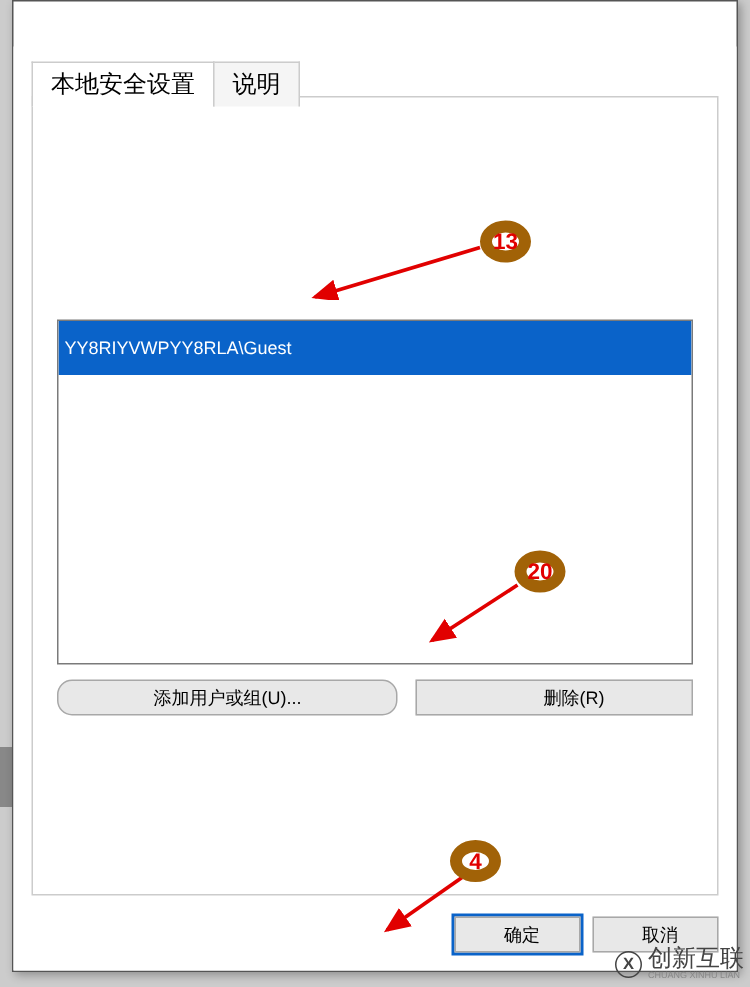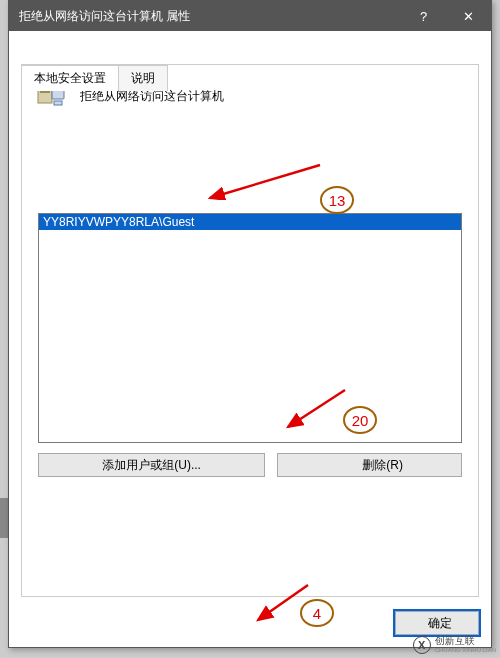--- a/index.html
+++ b/index.html
@@ -45,23 +45,22 @@
       top: 10px; left: 12px;
       display: flex;
       z-index: 2;
     }
     .tab {
       padding: 4px 12px;
       background: #fff;
       border: 1px solid #ccc;
       border-bottom: none;
       margin-right: -1px;
-      font-size: 12px;
+      font-size: 16px;
       position: relative;
-      margin-top: 24px;
     }
     .tab.active {
       background: #fff;
       z-index: 3;
     }
     .tab:not(.active) {
       background: #f5f5f5;
       font-family: Liberation Serif, serif;
     }
     .tabpanel {
@@ -83,21 +82,21 @@
     .policy-title { font-size: 12px; }
     .listbox {
       position: absolute;
       top: 148px; left: 16px; right: 16px;
       height: 230px;
       border: 1px solid #7a7a7a;
       background: #fff;
       overflow: hidden;
     }
     .list-item {
-      padding: 1px 4px;
+      padding: 11px 4px;
       font-size: 12px;
       white-space: nowrap;
     }
     .list-item.selected {
       background: #0a63c9;
       color: #fff;
     }
     .btn-row {
       position: absolute;
       left: 16px; right: 16px;
@@ -108,43 +107,42 @@
     .btn {
       height: 24px;
       padding: 0 10px;
       background: #e8e8e8;
       border: 1px solid #a8a8a8;
       font-size: 12px;
       font-family: inherit;
       min-width: 88px;
       cursor: pointer;
     }
-    .btn-add { flex: 1.2; }
+    .btn-add { flex: 1.2; border-radius: 10px; }
     .btn-del { flex: 0.8; padding-left: 36px; }
     .dialog-btns {
       position: absolute;
       right: 12px; bottom: 12px;
       display: flex;
       gap: 8px;
     }
     .dialog-btns .btn { min-width: 84px; padding-left: 16px; }
     .highlight-ok { box-shadow: 0 0 0 2px #0a63c9; }
     
     .callout {
       position: absolute;
       width: 34px; height: 28px;
-      border: 2px solid #a16207;
+      border: 8px solid #a16207;
       border-radius: 50%;
       display: flex; align-items: center; justify-content: center;
       color: #e10000;
-      font-weight: normal;
+      font-weight: bold;
       font-size: 15px;
       background: rgba(255,255,255,0);
       z-index: 10;
-      margin-top: 39px;
     }
     .arrow {
       position: absolute;
       z-index: 9;
       pointer-events: none;
     }
     .watermark {
       position: absolute;
       right: 4px; bottom: 4px;
       display: flex; align-items: center; gap: 4px;
@@ -163,56 +161,42 @@
     .bg-strip {
         position:absolute; left:0; bottom:120px; width:8px; height:40px; background:#888;
     }
   </style>
 </head>
 <body>
 
 <div class="bg-strip"></div>
 
 <div class="window">
-  <div class="titlebar">
-    <div class="titlebar-title">拒绝从网络访问这台计算机 属性</div>
-    <div class="titlebar-btn">?</div>
-    <div class="titlebar-btn">✕</div>
-  </div>
   <div class="client">
 
     <div class="tabs">
       <div class="tab active">本地安全设置</div>
       <div class="tab">说明</div>
     </div>
 
     <div class="tabpanel">
-      <div class="policy-header">
-        <svg class="policy-icon" viewBox="0 0 34 34">
-          <rect x="4" y="6" width="14" height="18" fill="#d9cfa8" stroke="#9a8b5a"></rect>
-          <rect x="6" y="8" width="10" height="2" fill="#9a8b5a"></rect>
-          <rect x="6" y="12" width="10" height="2" fill="#9a8b5a"></rect>
-          <rect x="18" y="10" width="12" height="10" rx="1" fill="#cfd8e8" stroke="#5a7aa8"></rect>
-          <rect x="20" y="22" width="8" height="4" fill="#cfd8e8" stroke="#5a7aa8"></rect>
-        </svg>
-        <div class="policy-title">拒绝从网络访问这台计算机</div>
-      </div>
 
       <div class="listbox">
         <div class="list-item selected">YY8RIYVWPYY8RLA\Guest</div>
       </div>
 
       <div class="btn-row">
         <button class="btn btn-add">添加用户或组(U)...</button>
         <button class="btn btn-del">删除(R)</button>
       </div>
     </div>
 
     <div class="dialog-btns">
       <button class="btn highlight-ok">确定</button>
+      <button class="btn">取消</button>
     </div>
 
   </div>
 </div>
 
 <div class="callout" style="left:320px; top:147px;">13</div>
 <svg class="arrow" style="left:200px; top:160px; width:130px; height:40px;">
   <defs>
       <marker id="ah1" markerWidth="8" markerHeight="8" refX="6" refY="3" orient="auto">
         <polygon points="0 0, 7 3, 0 6" fill="#e10000"></polygon>
@@ -237,16 +221,16 @@
       <marker id="ah3" markerWidth="8" markerHeight="8" refX="6" refY="3" orient="auto">
         <polygon points="0 0, 7 3, 0 6" fill="#e10000"></polygon>
       </marker>
     </defs>
   <line x1="58" y1="5" x2="8" y2="40" stroke="#e10000" stroke-width="2.5" marker-end="url(#ah3)"></line>
 </svg>
 
 <div class="watermark">
   <div class="watermark-logo">X</div>
   <div>
-    <div style="font-size:10px; line-height:1;font-family:Liberation Mono, monospace;">创新互联</div>
+    <div style="font-size:16px; line-height:1;">创新互联</div>
     <div style="font-size:6px; color:#888; line-height:1;">CHUANG XINHU LIAN</div>
   </div>
 </div>
 
 </body></html>

